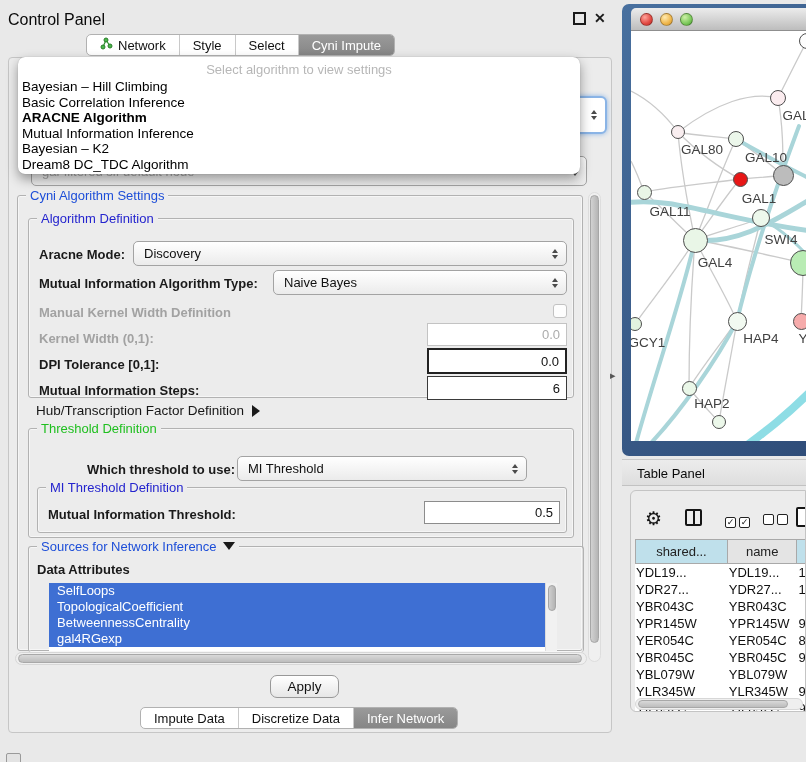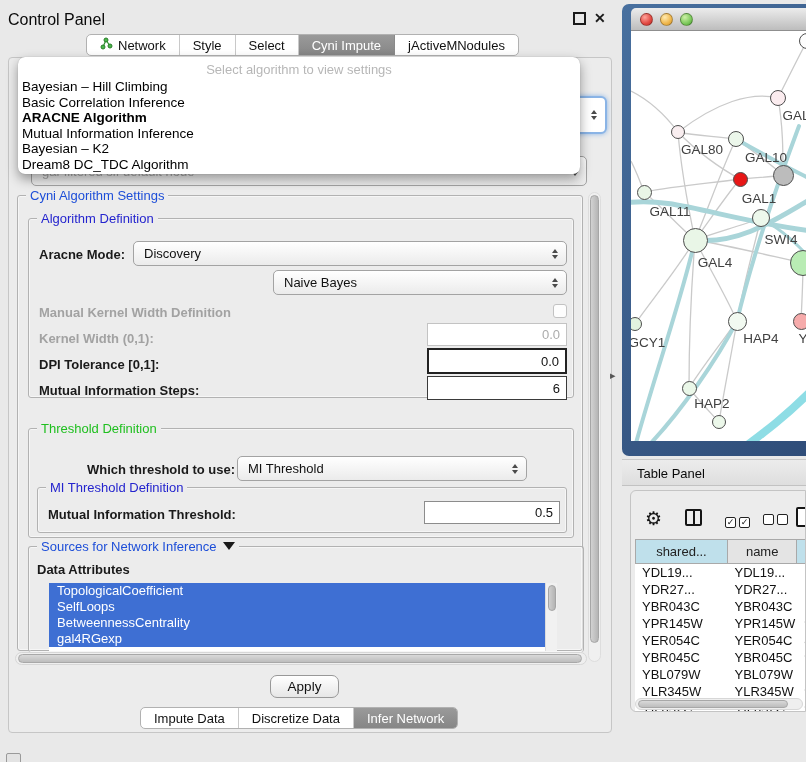--- a/index.html
+++ b/index.html
@@ -100,21 +100,21 @@
         font-size:9px; line-height:9px; text-align:center; color:#111; margin-right:3px; }
   .doc-icon { width:16px; height:20px; border:2px solid #151515; border-radius:2px; background:#fff; }
   .ttable { position:absolute; left:4px; top:48px; width:200px; background:#fff; font-size:13px; }
   .thead { display:flex; height:25px; }
   .th { display:flex; align-items:center; justify-content:center; border:1px solid #a9a9a9; border-left:none;
         font-size:13px; color:#222; }
   .th:first-child { border-left:1px solid #a9a9a9; }
   .th.blue { background:#bfe0eb; }
   .th.gray { background:#e4e4e4; }
   .trow { display:flex; height:17px; line-height:17px; }
-  .td { padding-left:7px; overflow:hidden; white-space:nowrap; }
+  .td { padding-left:1px; overflow:hidden; white-space:nowrap; }
   .c0 { width:104px; } .c1 { width:78px; } .c2 { width:42px; }
 
   .cursor-glyph { left:610px; top:369px; font-size:11px; color:#555; }
   .corner-chip { left:6px; top:753px; width:15px; height:12px; border:1.5px solid #9a9a9a; background:#e3e3e3; border-radius:2px; }
 </style>
 </head>
 <body>
 
 <div id="screen">
 
@@ -137,23 +137,20 @@
     </div>
     <div class="tab">
         <span>Style</span>
       </div>
     <div class="tab">
         <span>Select</span>
       </div>
     <div class="tab selected">
         <span>Cyni Impute</span>
       </div>
-    <div class="tab">
-        <span>jActiveMNodules</span>
-      </div>
   </div>
 
   <div class="abs cp-body">
 
     <div class="combo" style="left:22px; top:98px; width:556px; height:30px; color:#a9a9a9;">
       <span class="val">gal-filtered sif default node</span>
       <span class="stepper">
           <span class="up"></span>
           <span class="down"></span>
         </span>
@@ -181,20 +178,21 @@
 
         <span class="lbl" style="left:10px; top:28px;">Aracne Mode:</span>
         <div class="combo" style="left:104px; top:22px; width:434px; height:25px;">
           <span class="val">Discovery</span>
           <span class="stepper">
               <span class="up"></span>
               <span class="down"></span>
             </span>
         </div>
 
+        <span class="lbl" style="left:10px; top:57px;">Mutual Information Algorithm Type:</span>
         <div class="combo" style="left:244px; top:51px; width:294px; height:25px;">
           <span class="val">Naive Bayes</span>
           <span class="stepper">
               <span class="up"></span>
               <span class="down"></span>
             </span>
         </div>
 
         <span class="lbl disabled" style="left:10px; top:86px;">Manual Kernel Width Definition</span>
         <div class="checkbox" style="left:524px; top:85px;"></div>
@@ -208,20 +206,23 @@
         <div class="field" style="left:398px; top:129px; width:140px; height:26px; border:2px solid #222;">
           <span>0.0</span>
         </div>
 
         <span class="lbl" style="left:10px; top:164px;">Mutual Information Steps:</span>
         <div class="field" style="left:398px; top:157px; width:140px; height:24px; border:1.5px solid #3a3a3a;">
           <span>6</span>
         </div>
       </div>
 
+      <div style="position:absolute; left:18px; top:207px; font-size:13.5px; color:#161616;">
+        <span>Hub/Transcription Factor Definition</span><span class="arrow-right"></span>
+      </div>
 
       <div class="group" style="left:10px; top:232px; width:546px; height:110px;">
         <span class="gtitle t-green">Threshold Definition</span>
 
         <span class="lbl" style="left:58px; top:33px;">Which threshold to use:</span>
         <div class="combo" style="left:208px; top:27px; width:290px; height:25px;">
           <span class="val">MI Threshold</span>
           <span class="stepper">
               <span class="up"></span>
               <span class="down"></span>
@@ -237,22 +238,22 @@
         </div>
       </div>
 
       <div class="group" style="left:10px; top:350px; width:556px; height:106px; border-bottom:none;">
         <span class="gtitle"><span>Sources for Network Inference</span><span class="arrow-down"></span></span>
 
         <span class="lbl" style="left:8px; top:15px;">Data Attributes</span>
 
         <div class="attr-list" style="left:20px; top:36px; width:508px; height:68px;">
           <div class="attr-rows" id="attr-rows">
+              <div class="attr-item">SelfLoops</div>
               <div class="attr-item">TopologicalCoefficient</div>
-              <div class="attr-item">SelfLoops</div>
               <div class="attr-item">BetweennessCentrality</div>
               <div class="attr-item">gal4RGexp</div>
             </div>
           <div class="vsb">
             <div class="thumb" style="top:2px; height:26px;"></div>
           </div>
         </div>
       </div>
     </div>
 

